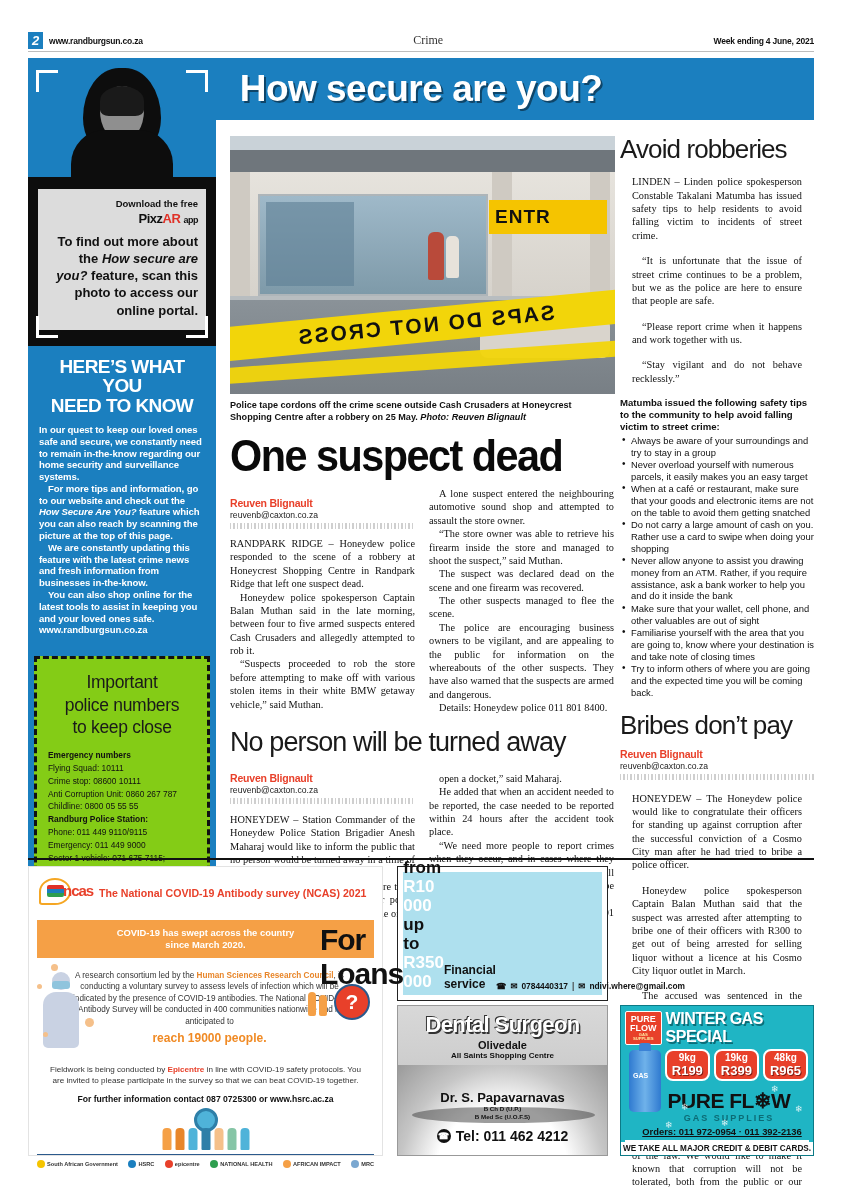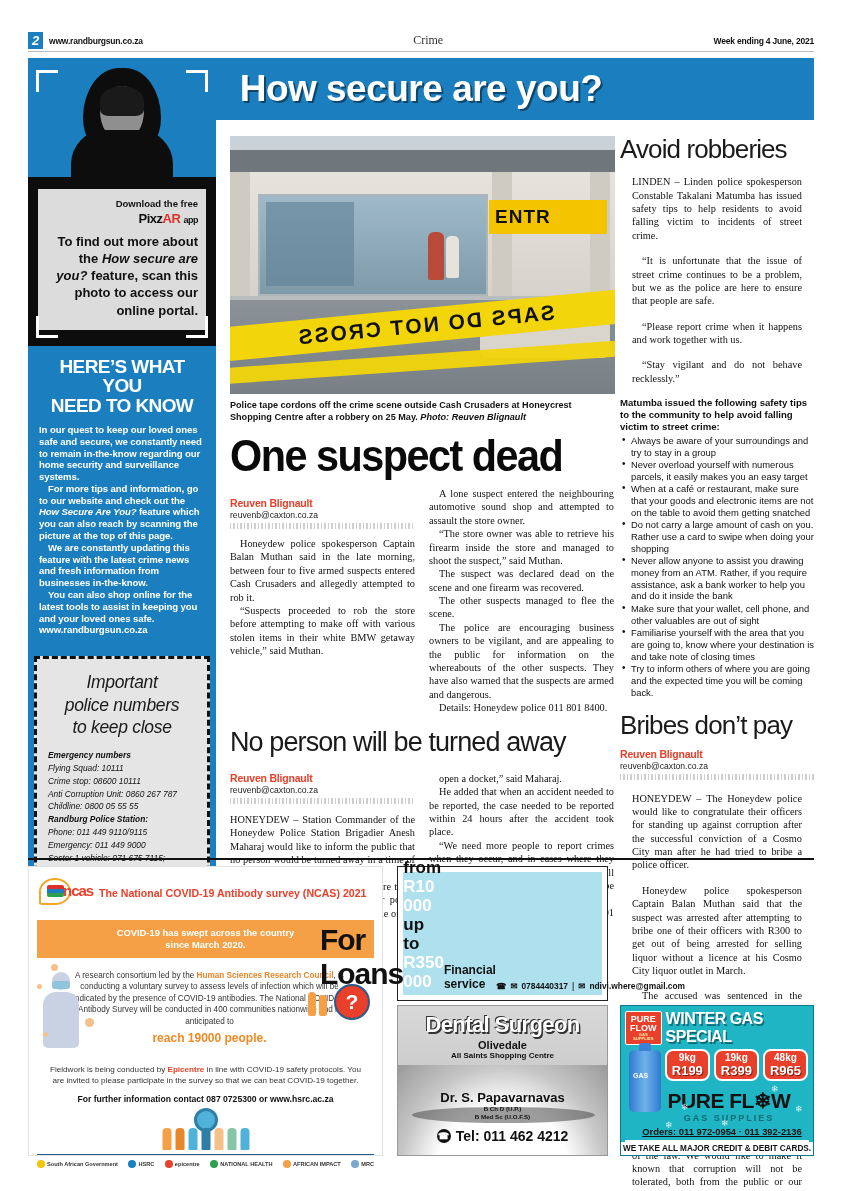--- a/index.html
+++ b/index.html
@@ -98,21 +98,21 @@
   .know-body {
     font-family:"Liberation Sans",sans-serif; font-weight:bold; color:#fff;
     font-size:9.6px; line-height:1.23; letter-spacing:-0.1px;
   }
   .know-body p { margin:0; text-indent:0; }
   .know-body p.ind { text-indent:9px; }
   .know-body i { font-style:italic; }
 
   .numbers-outer { width:188px; background:#1B7FBF; padding:8px 6px 10px 6px; }
   .numbers-box {
-    background:#e5e5e5; border:3px dashed #111; padding:12px 11px 12px 11px;font-style:italic;
+    background:#84cc16; border:3px dashed #111; padding:12px 11px 12px 11px;
   }
   .numbers-title {
     font-family:"Liberation Sans",sans-serif; font-size:17.5px; color:#1a1a1a;
     line-height:1.28; text-align:center; font-weight:normal; letter-spacing:-0.3px;
   }
   .numbers-list {
     margin-top:11px; font-family:"Liberation Sans",sans-serif; font-size:8.4px;
     color:#111; line-height:1.52;
   }
   .numbers-list .b { font-weight:bold; }
@@ -500,20 +500,21 @@
     <div class="headline-big">One suspect dead</div>
 
     <div class="two-col">
       <div class="col">
         <div class="byline">
           <div class="byline-name">Reuven Blignault</div>
           <div class="byline-mail">reuvenb@caxton.co.za</div>
           <div class="byline-rule"></div>
         </div>
         <div class="bodytext" style="margin-top:8px;">
+          <p class="first">RANDPARK RIDGE – Honeydew police responded to the scene of a robbery at Honeycrest Shopping Centre in Randpark Ridge that left one suspect dead.</p>
           <p>Honeydew police spokesperson Captain Balan Muthan said in the late morning, between four to five armed suspects entered Cash Crusaders and allegedly attempted to rob it.</p>
           <p>“Suspects proceeded to rob the store before attempting to make off with various stolen items in their white BMW getaway vehicle,” said Muthan.</p>
         </div>
       </div>
       <div class="col">
         <div class="bodytext">
           <p>A lone suspect entered the neighbouring automotive sound shop and attempted to assault the store owner.</p>
           <p>“The store owner was able to retrieve his firearm inside the store and managed to shoot the suspect,” said Muthan.</p>
           <p>The suspect was declared dead on the scene and one firearm was recovered.</p>
           <p>The other suspects managed to flee the scene.</p>

